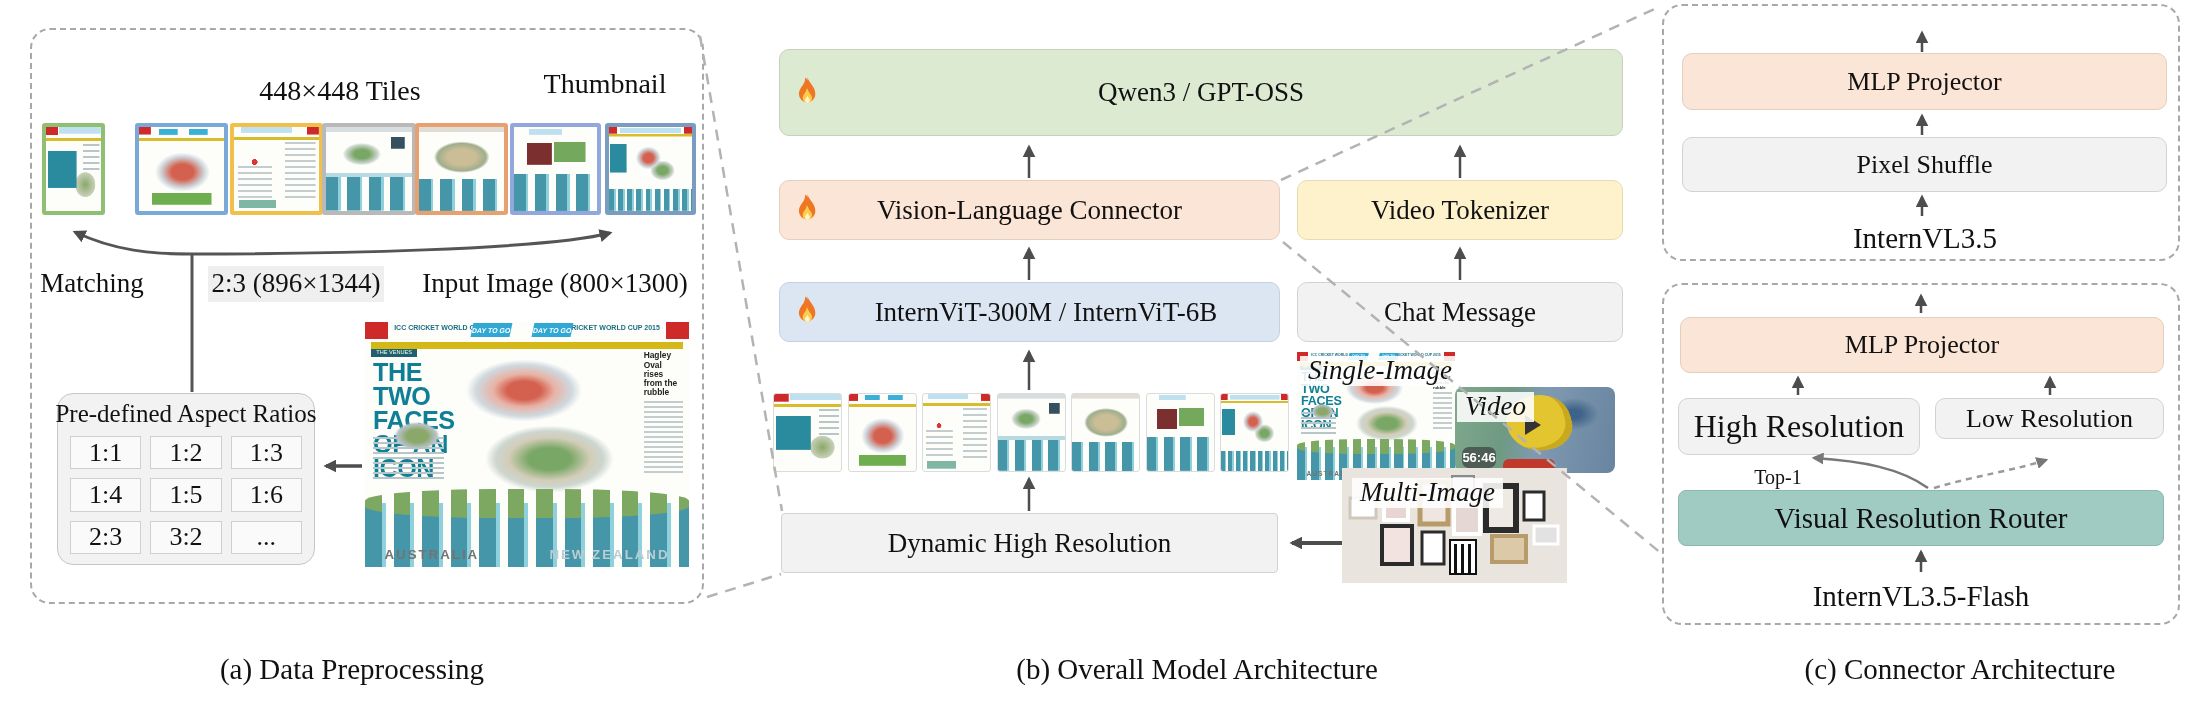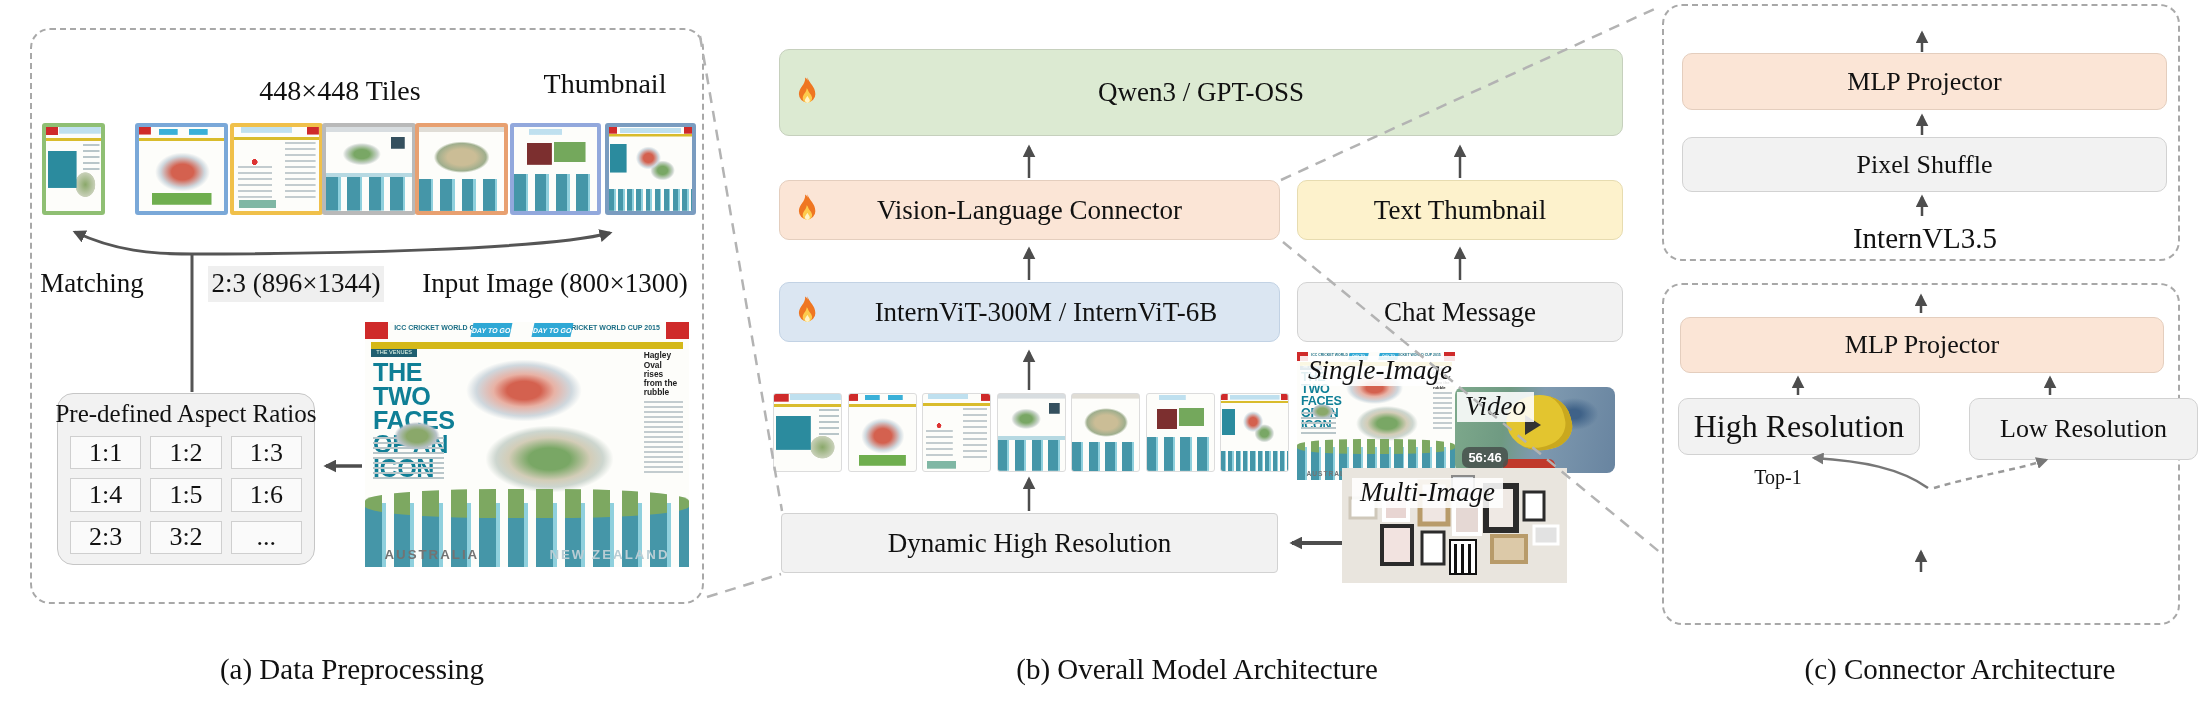--- a/index.html
+++ b/index.html
@@ -109,21 +109,21 @@
   
   #video-thumb{position:absolute;left:1455px;top:387px;width:160px;height:86px;border-radius:8px;overflow:hidden;
      background:linear-gradient(100deg,#7ea98c 0%,#6f9a82 32%,#7f9ab0 52%,#6884a0 100%);}
   #video-thumb .branch{position:absolute;right:6px;top:4px;width:70px;height:46px;
      background:radial-gradient(closest-side,#3f6288 20%,rgba(0,0,0,0) 70%);}
   #video-thumb .jacket{position:absolute;left:52px;top:8px;width:64px;height:56px;border-radius:45% 55% 40% 60%;
      background:#e3c52f;transform:rotate(-14deg);box-shadow:inset -6px -4px 0 #c9a81e;}
   #video-thumb .redbit{position:absolute;left:48px;bottom:0;width:52px;height:14px;background:#c0392b;border-radius:6px 6px 0 0;}
   #video-thumb .play{position:absolute;left:70px;top:28px;width:0;height:0;border-left:16px solid #333;
      border-top:10px solid rgba(0,0,0,0);border-bottom:10px solid rgba(0,0,0,0);}
-  #video-badge{position:absolute;left:1462px;top:447px;width:46px;height:21px;border-radius:7px;
+  #video-badge{position:absolute;left:1462px;top:447px;width:34px;height:21px;border-radius:7px;
      background:rgba(70,80,76,0.85);color:#fff;font-family:"Liberation Sans",sans-serif;font-weight:bold;
      font-size:13px;text-align:center;line-height:21px;}
   
   #aspect-panel{position:absolute;left:57px;top:393px;width:256px;height:170px;background:#f2f2f2;
      border:1.5px solid #c6c6c6;border-radius:16px;}
   #aspect-title{position:absolute;left:50%;top:6px;transform:translateX(-50%);font-size:25px;white-space:nowrap;}
   #aspect-grid{position:absolute;left:12px;top:42px;width:232px;height:118px;display:grid;
      grid-template-columns:1fr 1fr 1fr;grid-template-rows:1fr 1fr 1fr;gap:9px;}
   .acell{background:#fafafa;border:1.5px solid #cfcfcf;display:flex;align-items:center;justify-content:center;
      font-size:26px;font-family:"Liberation Serif",serif;}
@@ -208,21 +208,21 @@
   <div class="box" id="connector-box" style="left: 779px; top: 180px; width: 501px; height: 60px; background: rgb(251, 229, 214); border-color: rgb(228, 206, 190);">
     <svg class="fire" viewBox="0 0 24 28">
       <path d="M12 1c1.2 5 6.5 7.5 6.5 14a6.8 6.8 0 0 1-13.6 0c0-3.6 2.1-5.8 3.7-8.3C9.7 5 10.3 3 10 1.2c1.7 1 2.4 2.6 2 4.2z" fill="#ef7622"></path>
       <path d="M12.2 11c.9 3.1 3.6 4.2 3.6 7.3a3.9 3.9 0 0 1-7.8 0c0-2.1 1.2-3.3 2.4-5.2.6-1 1-2 .8-3 .9.6 1.3 1.5 1 .9z" fill="#fdcb4d"></path>
       <path d="M12.1 16.5c.5 1.6 1.8 2.2 1.8 3.8a2 2 0 0 1-4 0c0-1.4 1-2.1 1.6-3.1.2-.4.4-.8.6-.7z" fill="#fff3c9"></path>
     </svg>
     <span>Vision-Language Connector</span>
   </div>
 
   <div class="box" id="tokenizer-box" style="left: 1297px; top: 180px; width: 326px; height: 60px; background: rgb(253, 242, 204); border-color: rgb(231, 220, 176);">
-    <span>Text Thumbnail</span>
+    <span>Video Tokenizer</span>
   </div>
 
   <div class="box" id="vit-box" style="left: 779px; top: 282px; width: 501px; height: 60px; background: rgb(219, 230, 242); border-color: rgb(194, 210, 228); padding-left: 33px;">
     <svg class="fire" viewBox="0 0 24 28">
       <path d="M12 1c1.2 5 6.5 7.5 6.5 14a6.8 6.8 0 0 1-13.6 0c0-3.6 2.1-5.8 3.7-8.3C9.7 5 10.3 3 10 1.2c1.7 1 2.4 2.6 2 4.2z" fill="#ef7622"></path>
       <path d="M12.2 11c.9 3.1 3.6 4.2 3.6 7.3a3.9 3.9 0 0 1-7.8 0c0-2.1 1.2-3.3 2.4-5.2.6-1 1-2 .8-3 .9.6 1.3 1.5 1 .9z" fill="#fdcb4d"></path>
       <path d="M12.1 16.5c.5 1.6 1.8 2.2 1.8 3.8a2 2 0 0 1-4 0c0-1.4 1-2.1 1.6-3.1.2-.4.4-.8.6-.7z" fill="#fff3c9"></path>
     </svg>
     <span>InternViT-300M / InternViT-6B</span>
   </div>
@@ -311,24 +311,28 @@
   </div>
   <div class="ctext" style="left:1925px;top:222px;font-size:29px;">InternVL3.5</div>
 
   <div class="dashedbox" style="left:1662px;top:283px;width:518px;height:342px;"></div>
   <div class="box" id="mlp-bottom-box" style="left: 1680px; top: 317px; width: 484px; height: 56px; font-size: 26px; background: rgb(251, 229, 214); border-color: rgb(228, 206, 190);">
     <span>MLP Projector</span>
   </div>
   <div class="box" id="highres-box" style="left: 1678px; top: 398px; width: 242px; height: 57px; font-size: 32px; background: rgb(242, 242, 242); border-color: rgb(210, 210, 210);">
     <span>High Resolution</span>
   </div>
-  <div class="box" id="lowres-box" style="left: 1935px; top: 398px; width: 229px; height: 62px; font-size: 26px; background: rgb(242, 242, 242); border-color: rgb(210, 210, 210); margin-left: 34px;">
+  <div class="box" id="lowres-box" style="left: 1935px; top: 398px; width: 229px; height: 41px; font-size: 26px; background: rgb(242, 242, 242); border-color: rgb(210, 210, 210);">
     <span>Low Resolution</span>
   </div>
   <div class="ctext" style="left:1778px;top:466px;font-size:20px;">Top-1</div>
+  <div class="box" id="router-box" style="left: 1678px; top: 490px; width: 486px; height: 56px; font-size: 29px; border-radius: 8px; background: rgb(160, 203, 195); border-color: rgb(140, 184, 176);">
+    <span>Visual Resolution Router</span>
+  </div>
+  <div class="ctext" style="left:1921px;top:580px;font-size:29px;">InternVL3.5-Flash</div>
 
   <div class="caption" style="left:1921px;top:653px;margin-left:39px;">(c) Connector Architecture</div>
 
   <svg class="overlay" width="2200" height="704" viewBox="0 0 2200 704">
     <defs>
       <marker id="ah" viewBox="0 0 10 10" refX="8" refY="5" markerWidth="13" markerHeight="13" orient="auto-start-reverse" markerUnits="userSpaceOnUse">
         <path d="M0,0 L10,5 L0,10 z" fill="#4d4d4d"></path>
       </marker>
       <marker id="ahg" viewBox="0 0 10 10" refX="8" refY="5" markerWidth="12" markerHeight="12" orient="auto-start-reverse" markerUnits="userSpaceOnUse">
         <path d="M0,0 L10,5 L0,10 z" fill="#777"></path>

